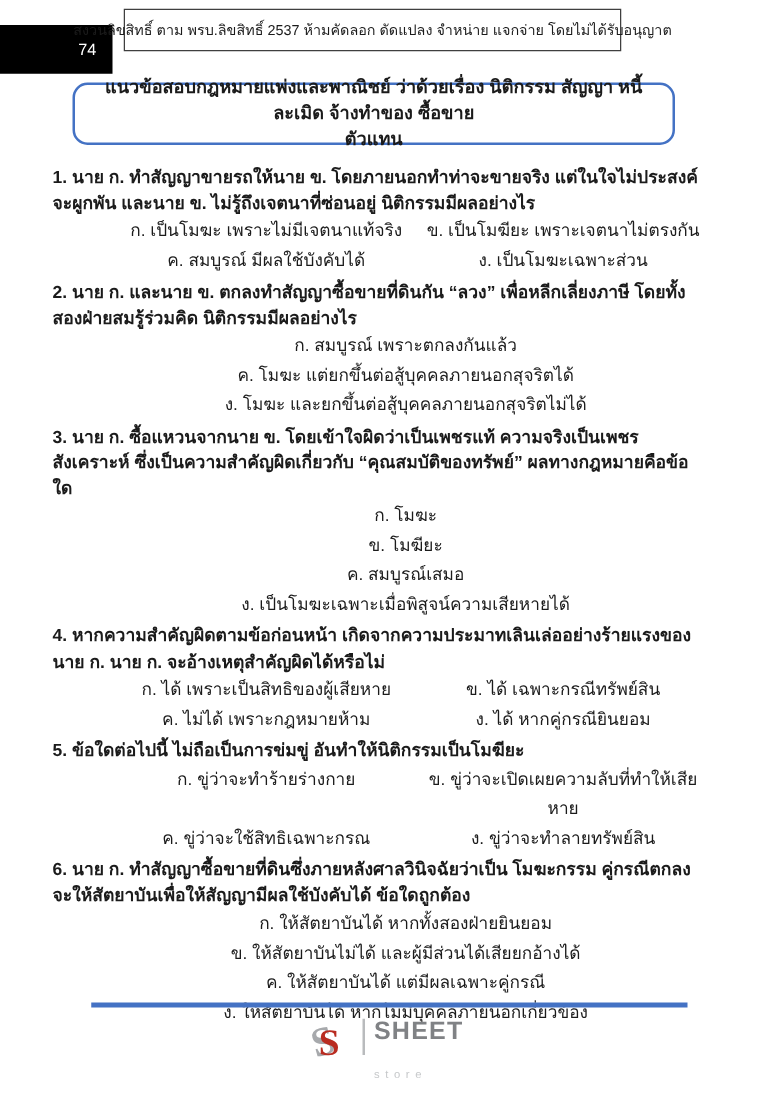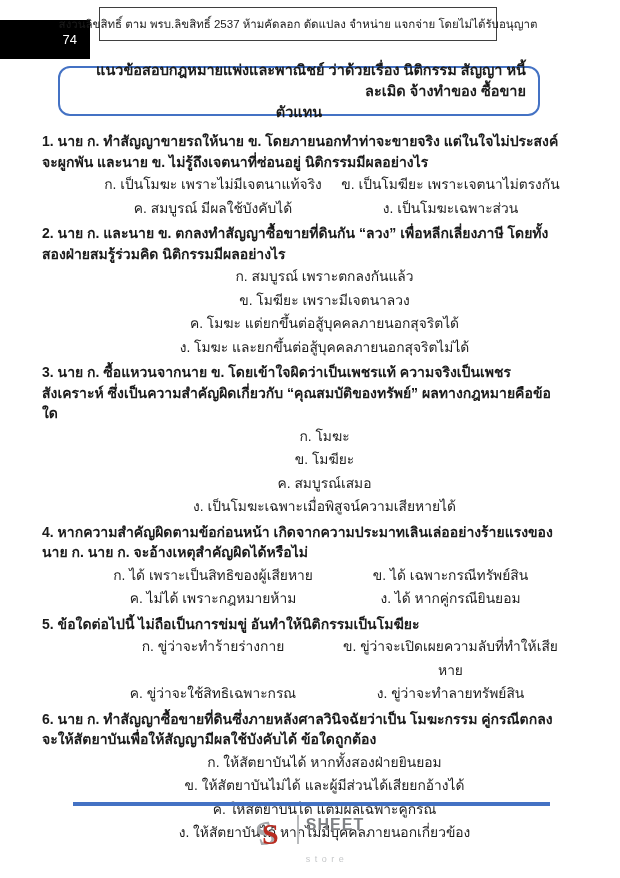--- a/index.html
+++ b/index.html
@@ -19,41 +19,41 @@
     position:absolute; left:99px; top:7px; width:398px; height:34px;
     border:1px solid #3f3f3f; background:#ffffff; box-sizing:border-box;
     display:flex; align-items:center; justify-content:center;
     font-size:11.5px; white-space:nowrap;
   }
   
   .titlebox {
     position:absolute; left:58px; top:66px; width:482px; height:50px;
     border:2.5px solid #4472c4; border-radius:12px; box-sizing:border-box;
     display:flex; flex-direction:column; align-items:center; justify-content:center;
-    font-weight:bold; font-size:14.5px; line-height:21px; text-align:right;
+    font-weight:bold; font-size:14.5px; line-height:21px; text-align:center;
     padding:0 12px; background:#ffffff;
   }
   
   .questions { position:absolute; left:42px; top:131px; width:521px; }
   .q { margin:0 0 3px 0; }
   .stem { font-weight:bold; font-size:14px; line-height:20.5px; margin:0 0 1px 0; }
   .opts { font-size:13.8px; line-height:23.5px; }
   .opts.grid { display:grid; grid-template-columns:250px auto; margin-left:46px; }
   .opts.list .opt { display:block; margin-left:44px; }
   .opt { display:block;text-align:center; }
   
   .divider { position:absolute; left:73px; top:802px; width:477px; height:4px; background:#4472c4; }
   .logo {
     position:absolute; left:0; right:0; top:811px;
     display:flex; align-items:flex-start; justify-content:center; gap:7px;
   }
   .logo-icon { width:34px; height:40px; }
   .logo-bar { width:2px; height:29px; background:#b9bbbd; margin-top:4px; }
   .logo-textcol { display:flex; flex-direction:column; }
-  .logo-name { font-size:16px; font-weight:bold; color:#808285; letter-spacing:1px; line-height:22px; margin-top:3px; }
+  .logo-name { font-size:20px; font-weight:bold; color:#808285; letter-spacing:1px; line-height:22px; margin-top:3px; }
   .logo-sub { font-size:9px; color:#c6c8ca; letter-spacing:4.5px; line-height:10px; margin-top:18px; }
 </style>
 </head>
 <body>
 
 <div class="page">
 
   <div class="pagenum">
     <span>74</span>
   </div>
@@ -76,21 +76,20 @@
         <span class="opt">ข. เป็นโมฆียะ เพราะเจตนาไม่ตรงกัน</span>
         <span class="opt">ค. สมบูรณ์ มีผลใช้บังคับได้</span>
         <span class="opt">ง. เป็นโมฆะเฉพาะส่วน</span>
       </div>
     </section>
 
     <section class="q">
       <p class="stem">2. นาย ก. และนาย ข. ตกลงทำสัญญาซื้อขายที่ดินกัน “ลวง” เพื่อหลีกเลี่ยงภาษี โดยทั้งสองฝ่ายสมรู้ร่วมคิด นิติกรรมมีผลอย่างไร</p>
       <div class="opts list">
         <span class="opt">ก. สมบูรณ์ เพราะตกลงกันแล้ว</span>
-        <span class="opt">ข. โมฆียะ เพราะมีเจตนาลวง</span>
         <span class="opt">ค. โมฆะ แต่ยกขึ้นต่อสู้บุคคลภายนอกสุจริตได้</span>
         <span class="opt">ง. โมฆะ และยกขึ้นต่อสู้บุคคลภายนอกสุจริตไม่ได้</span>
       </div>
     </section>
 
     <section class="q">
       <p class="stem">3. นาย ก. ซื้อแหวนจากนาย ข. โดยเข้าใจผิดว่าเป็นเพชรแท้ ความจริงเป็นเพชรสังเคราะห์ ซึ่งเป็นความสำคัญผิดเกี่ยวกับ “คุณสมบัติของทรัพย์” ผลทางกฎหมายคือข้อใด</p>
       <div class="opts list">
         <span class="opt">ก. โมฆะ</span>
         <span class="opt">ข. โมฆียะ</span>

